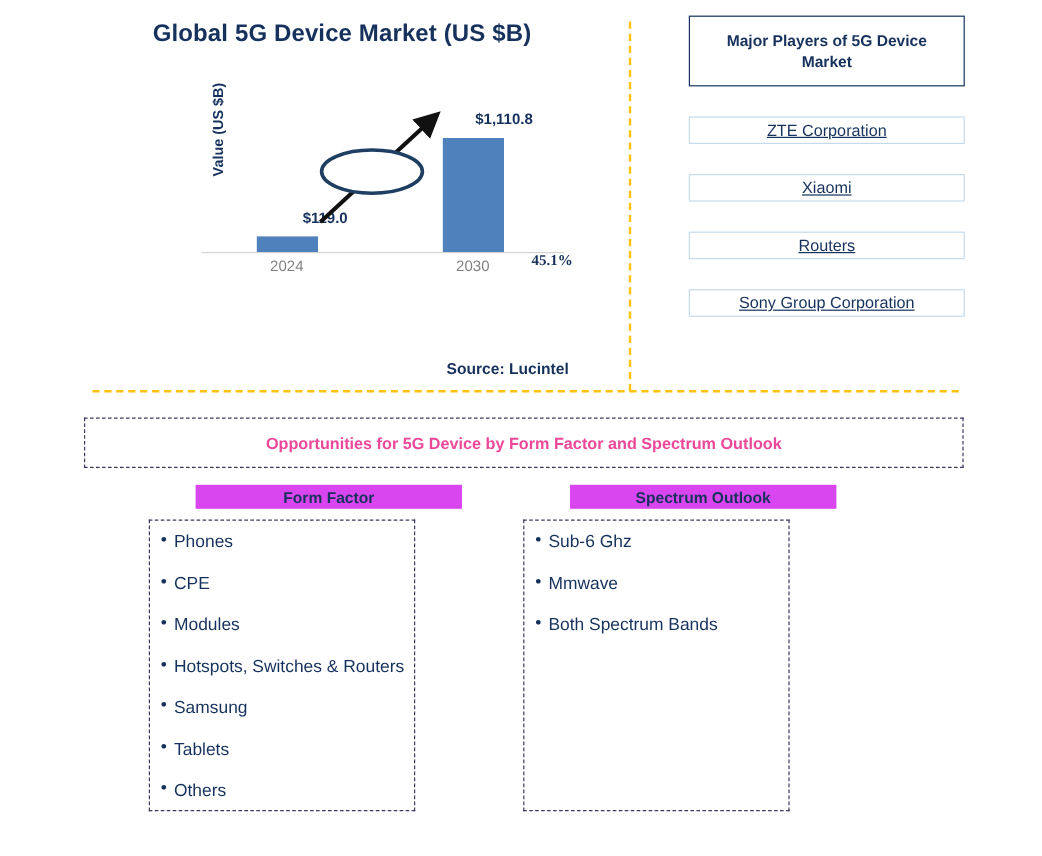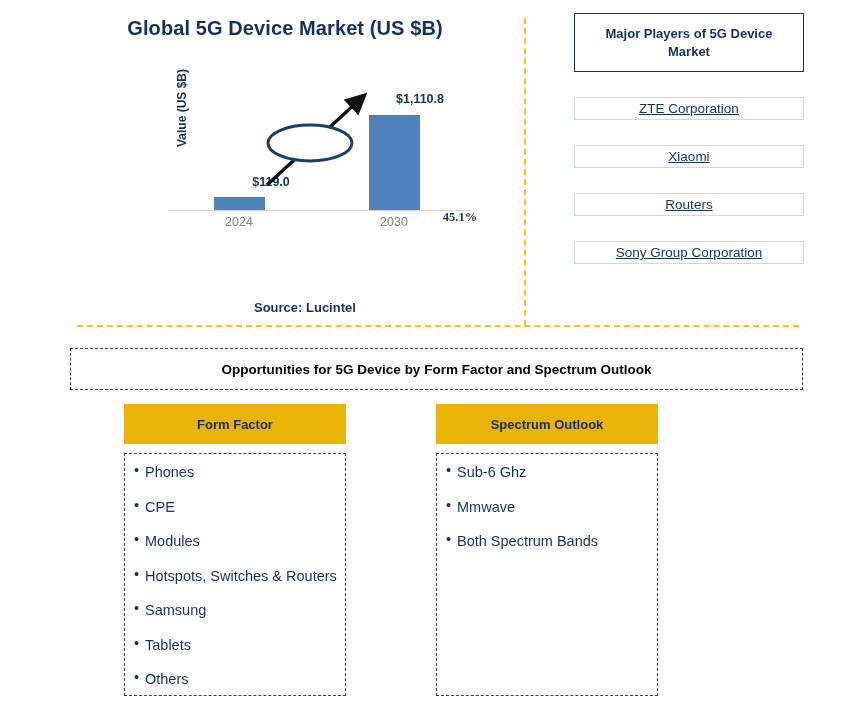--- a/index.html
+++ b/index.html
@@ -121,23 +121,23 @@
     width: 84px;
     text-align: center;
     font-family: "Liberation Serif", serif;
     font-size: 12.5px;
     font-weight: bold;
     color: #16325c;
   }
 
   .source-text {
     position: absolute;
-    left: 254px; top: 300px;
+    left: 244px; top: 300px;
     width: 230px;
-    text-align: left;
+    text-align: right;
     font-size: 13px;
     font-weight: bold;
     color: #16325c;
   }
 
   
   .divider-v {
     position: absolute;
     left: 524px;
     top: 18px;
@@ -199,42 +199,43 @@
     top: 348px;
     width: 733px;
     height: 42px;
     box-sizing: border-box;
     border: 1px dashed #3b3b5c;
     display: flex;
     align-items: center;
     justify-content: center;
     font-size: 13.5px;
     font-weight: bold;
-    color: #000000;
+    color: #ec4899;
   }
 
   
   .col {
     position: absolute;
     top: 404px;
   }
   .col-form { left: 124px; width: 222px; }
   .col-spec { left: 436px; width: 222px; }
 
   .col-header {
     box-sizing: border-box;
     width: 100%;
-    height: 40px;
-    background: #eab308;
+    height: 20px;
+    background: #d946ef;
     display: flex;
     align-items: center;
     justify-content: center;
     font-size: 13px;
     font-weight: bold;
     color: #16325c;
+    margin-left: 39px;
   }
   .col-body {
     box-sizing: border-box;
     width: 100%;
     margin-top: 9px;
     border: 1px dashed #3b3b5c;
     padding: 9px 4px 9px 9px;
   }
   .col-body-form { height: 243px; }
   .col-body-spec { height: 243px; }

